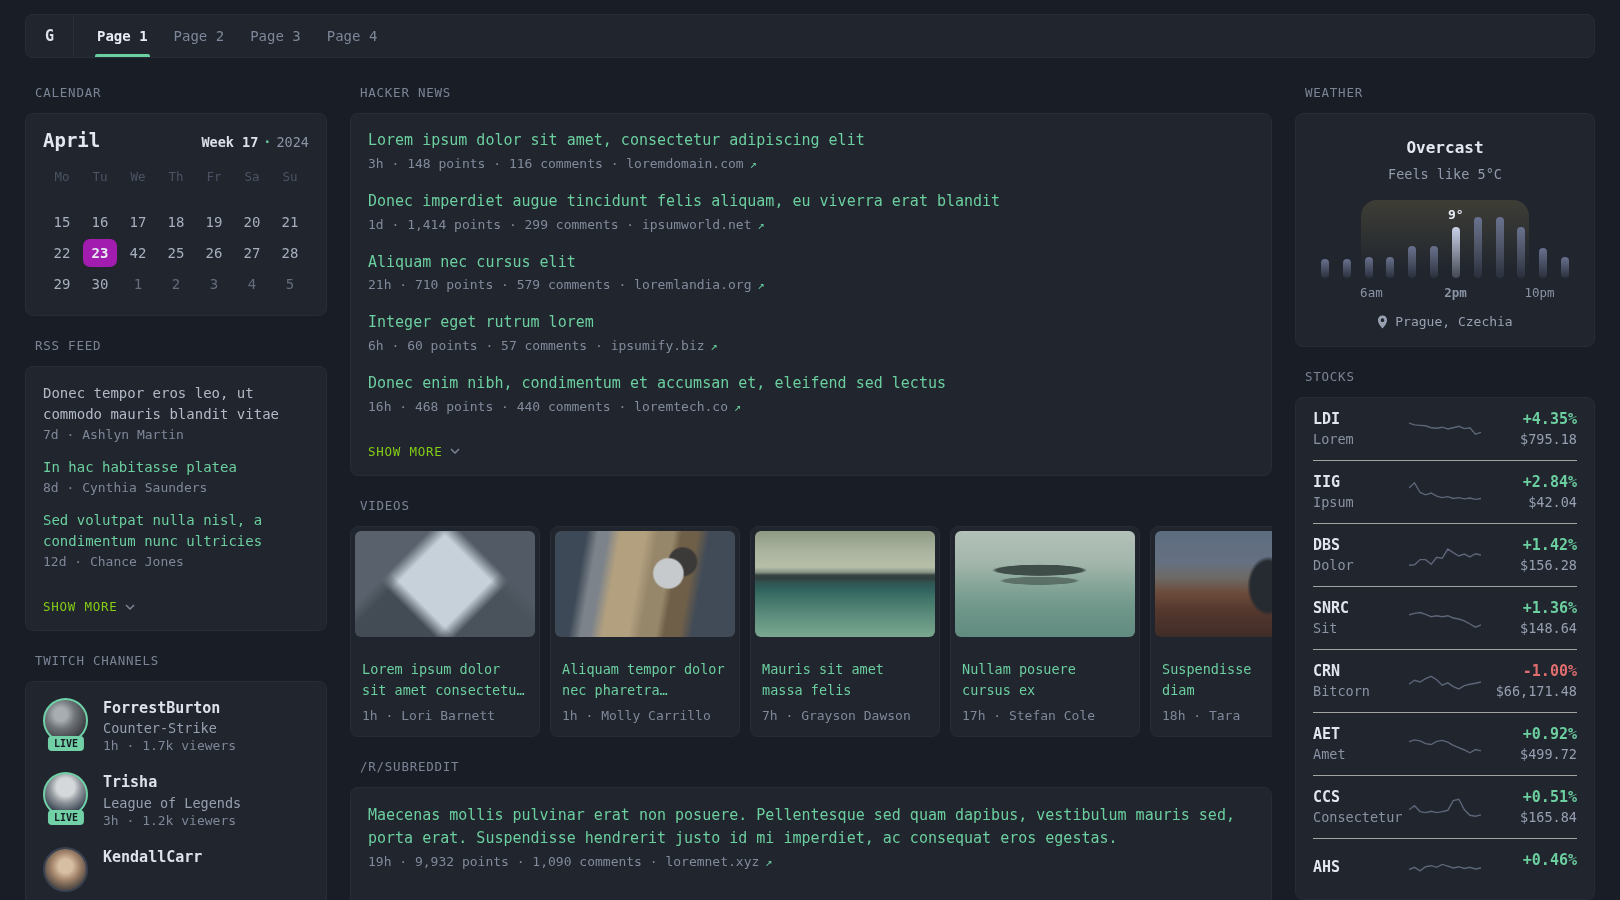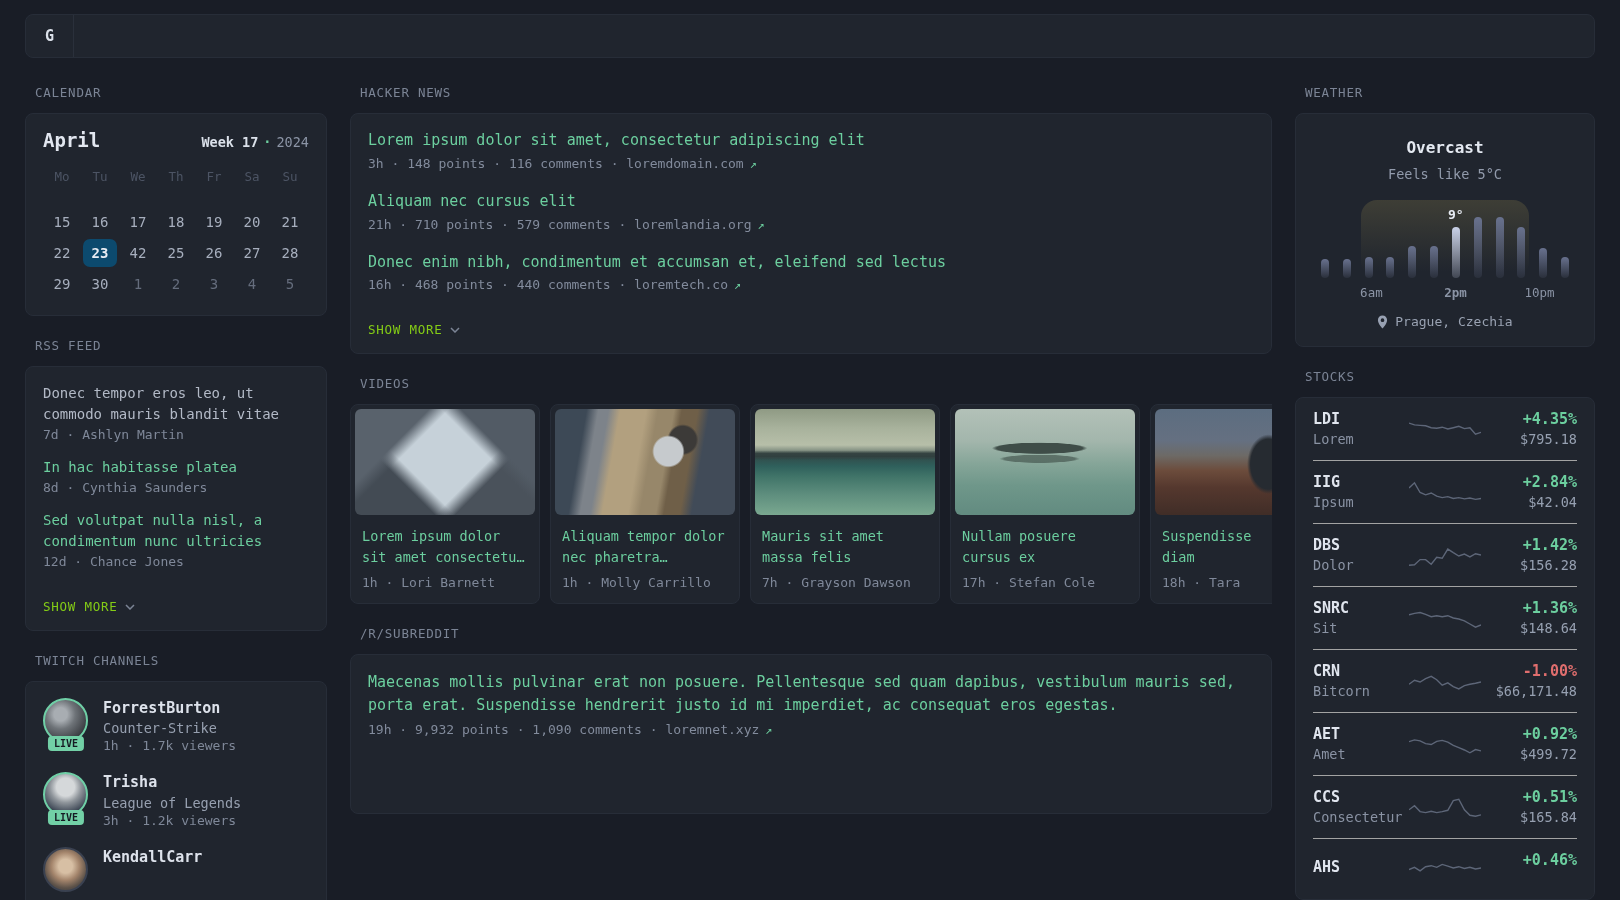--- a/index.html
+++ b/index.html
@@ -45,21 +45,21 @@
   .cal-month { font-size:19px; font-weight:bold; color:#e2e7f0; }
   .cal-right { font-size:13.5px; color:#dbe1ea; font-weight:bold; }
   .cal-dot { color:#6ccf9f; margin:0 5px; }
   .cal-year { color:#8b94a5; font-weight:normal; }
   .cal-grid { display:grid; grid-template-columns:repeat(7,1fr); margin-top:13px; }
   .cal-wd { text-align:center; font-size:12.5px; color:#4c5464; padding:5px 0 9px; }
   .day { display:flex; align-items:center; justify-content:center; height:31px;
          font-size:14px; color:#a7afbe; }
   .day-inner { min-width:34px; height:28px; display:flex; align-items:center;
                justify-content:center; border-radius:7px; }
-  .day.sel .day-inner { background:#0c4a6e; color:#e8ecf3; font-weight:bold; }
+  .day.sel .day-inner { background:#a21caf; color:#e8ecf3; font-weight:bold; }
   .day.dim { color:#656d7d; }
 
   
   .pad-card { padding:16px 17px; }
   .feed-item { margin-bottom:15px; }
   .feed-title { font-size:14px; color:#6ccf9f; line-height:1.5; cursor:pointer; }
   .feed-item.read .feed-title { color:#b3bac7; }
   .feed-meta { font-size:13px; color:#7f8899; margin-top:2px; }
   .show-more { display:flex; align-items:center; gap:8px; font-size:12.5px;
                color:#84cc16; letter-spacing:.06em; margin-top:30px; cursor:pointer; }
@@ -86,21 +86,21 @@
   .hn-meta { font-size:13px; color:#828b9c; margin-top:4px; }
   .ext-arrow { color:#6ccf9f; margin-left:6px; font-size:12px; }
   .sub-card { min-height:160px; }
   .sub-title { font-size:15px; color:#6ccf9f; line-height:1.55; cursor:pointer; }
 
   
   .videos-row { display:flex; gap:10px; overflow:hidden; }
   .video-card { flex:none; width:190px; background:#20252e;
                 border:1px solid #272d38; border-radius:8px; cursor:pointer; }
   .vthumb { height:106px; margin:4px; border-radius:6px; }
-  .vtitle { padding:0 11px; margin-top:11px; font-size:13.5px; color:#6ccf9f;
+  .vtitle { padding:0 11px; margin-top:22px; font-size:13.5px; color:#6ccf9f;
             line-height:1.55; }
   .vtitle div { white-space:nowrap; overflow:hidden; }
   .vmeta { padding:0 11px; margin:7px 0 13px; font-size:13px; color:#7f8899;
            white-space:nowrap; overflow:hidden; }
   .thumb-towers {
     background-color:#c6d1d9;
     background-image:
       linear-gradient(135deg,#59626c 0 26%,rgba(0,0,0,0) 33%),
       linear-gradient(225deg,#525b65 0 26%,rgba(0,0,0,0) 33%),
       linear-gradient(45deg,#434b54 0 28%,rgba(0,0,0,0) 35%),
@@ -169,20 +169,34 @@
   .chev { width:10px; height:6px; }
   .pin { width:11px; height:14px; }
 </style>
 </head>
 <body>
 
 <div class="page">
 
   <nav class="navbar">
     <div class="nav-logo">G</div>
+    <div class="tabs">
+        <div class="tab active">
+    <span>Page 1</span>
+  </div>
+        <div class="tab">
+    <span>Page 2</span>
+  </div>
+        <div class="tab">
+    <span>Page 3</span>
+  </div>
+        <div class="tab">
+    <span>Page 4</span>
+  </div>
+      </div>
   </nav>
 
   <main class="main">
 
     <section>
       <div class="widget">
         <h2 class="section-label">CALENDAR</h2>
         <div class="card cal-card">
           <div class="cal-head">
             <span class="cal-month">April</span>
@@ -336,23 +350,35 @@
         <h2 class="section-label">HACKER NEWS</h2>
         <div class="card pad-card">
           <div>
               <div class="hn-item">
     <div class="hn-title">Lorem ipsum dolor sit amet, consectetur adipiscing elit</div>
     <div class="hn-meta">
       <span>3h · 148 points · 116 comments · loremdomain.com</span><span class="ext-arrow">↗</span>
     </div>
   </div>
               <div class="hn-item">
+    <div class="hn-title">Donec imperdiet augue tincidunt felis aliquam, eu viverra erat blandit</div>
+    <div class="hn-meta">
+      <span>1d · 1,414 points · 299 comments · ipsumworld.net</span><span class="ext-arrow">↗</span>
+    </div>
+  </div>
+              <div class="hn-item">
     <div class="hn-title">Aliquam nec cursus elit</div>
     <div class="hn-meta">
       <span>21h · 710 points · 579 comments · loremlandia.org</span><span class="ext-arrow">↗</span>
+    </div>
+  </div>
+              <div class="hn-item">
+    <div class="hn-title">Integer eget rutrum lorem</div>
+    <div class="hn-meta">
+      <span>6h · 60 points · 57 comments · ipsumify.biz</span><span class="ext-arrow">↗</span>
     </div>
   </div>
               <div class="hn-item">
     <div class="hn-title">Donec enim nibh, condimentum et accumsan et, eleifend sed lectus</div>
     <div class="hn-meta">
       <span>16h · 468 points · 440 comments · loremtech.co</span><span class="ext-arrow">↗</span>
     </div>
   </div>
             </div>
           <div class="show-more">

